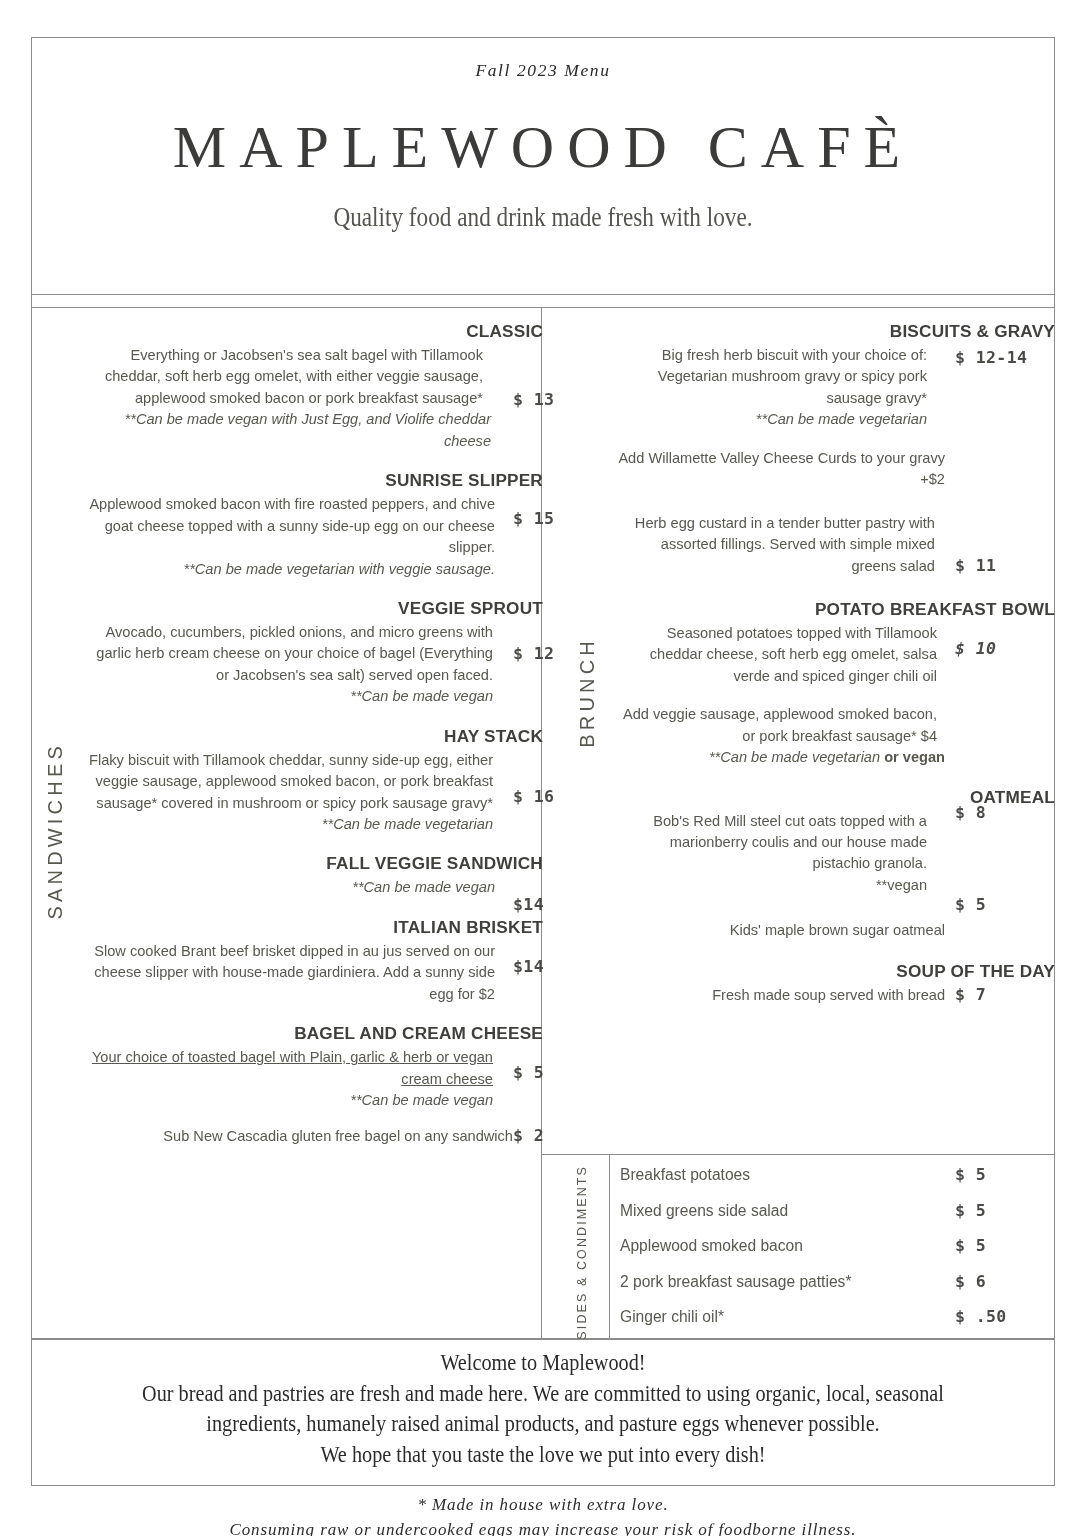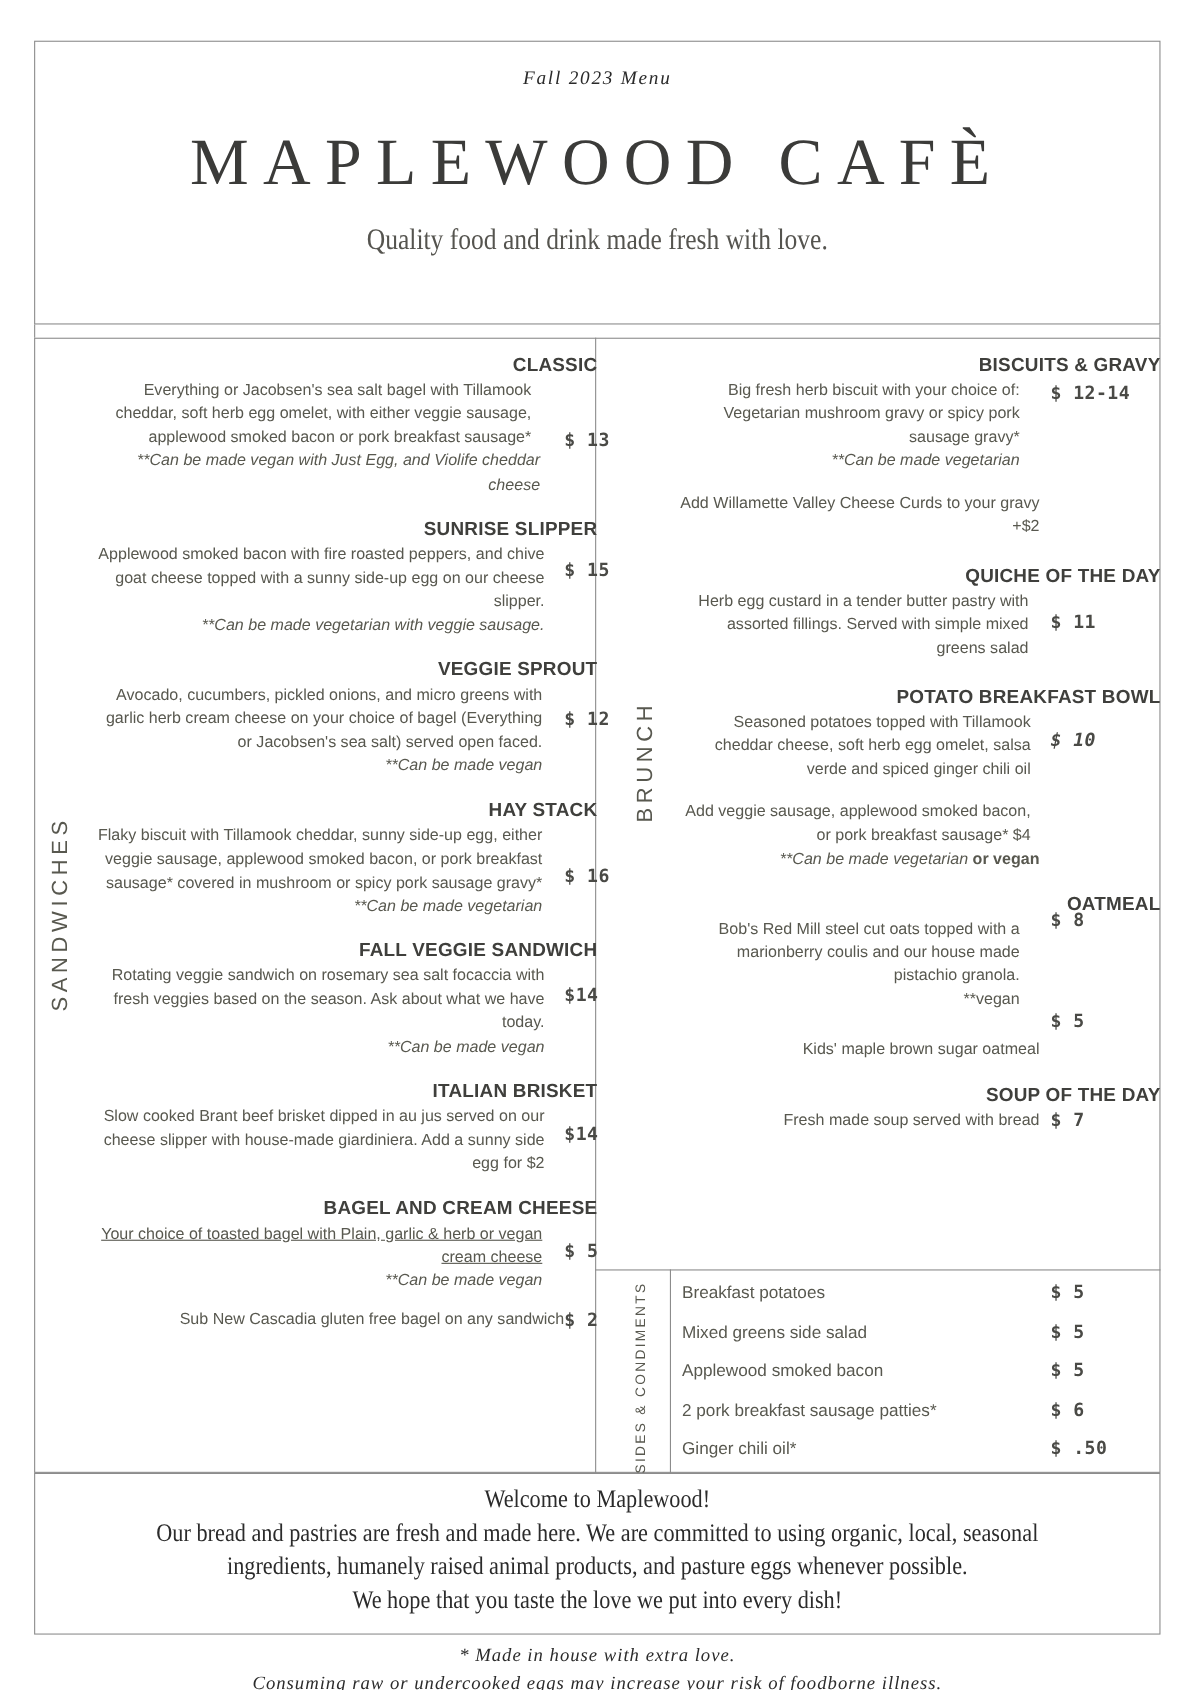--- a/index.html
+++ b/index.html
@@ -294,21 +294,20 @@
         <div class="item-name">HAY STACK</div>
         <div class="item-desc" style="width:410px;">Flaky biscuit with Tillamook cheddar, sunny side-up egg, either veggie sausage, applewood smoked bacon, or pork breakfast sausage* covered in mushroom or spicy pork sausage gravy*</div>
         <div class="item-note" style="width:410px;">**Can be made vegetarian</div>
       </div>
       <div class="price price-l" style="top:61px;">$ 16</div>
     </div>
 
     <div class="item" style="margin-bottom:18px;">
       <div class="item-text">
         <div class="item-name">FALL VEGGIE SANDWICH</div>
-        <div class="item-desc" style="width:412px;">Rotating veggie sandwich on rosemary sea salt focaccia with fresh veggies based on the season.  Ask about what we have today.</div>
         <div class="item-note" style="width:412px;">**Can be made vegan</div>
       </div>
       <div class="price price-l" style="top:42px;">$14</div>
     </div>
 
     <div class="item" style="margin-bottom:18px;">
       <div class="item-text">
         <div class="item-name">ITALIAN BRISKET</div>
         <div class="item-desc" style="width:412px;">Slow cooked Brant beef brisket dipped in au jus served on our cheese slipper with house-made giardiniera. Add a sunny side egg for $2</div>
       </div>
@@ -340,21 +339,20 @@
         <div class="item-name">BISCUITS &amp; GRAVY</div>
         <div class="item-desc" style="width:312px;">Big fresh herb biscuit with your choice of: Vegetarian mushroom gravy or spicy pork sausage gravy*</div>
         <div class="item-note" style="width:312px;">**Can be made vegetarian</div>
         <div class="item-extra" style="width:330px;">Add Willamette Valley Cheese Curds to your gravy +$2</div>
       </div>
       <div class="price price-r" style="top:27px;">$ 12-14</div>
     </div>
 
     <div class="item" style="margin-bottom:22px;">
       <div class="item-text">
-        <div class="item-name">QUICHE OF THE DAY</div>
         <div class="item-desc" style="width:320px;">Herb egg custard in a tender butter pastry with assorted fillings. Served with simple mixed greens salad</div>
       </div>
       <div class="price price-r" style="top:43px;">$ 11</div>
     </div>
 
     <div class="item" style="margin-bottom:18px;">
       <div class="item-text">
         <div class="item-name">POTATO BREAKFAST BOWL</div>
         <div class="item-desc" style="width:322px;">Seasoned potatoes topped with Tillamook cheddar cheese, soft herb egg omelet, salsa verde and spiced ginger chili oil</div>
         <div class="item-extra" style="width:322px;">Add veggie sausage, applewood smoked bacon, or pork breakfast sausage* $4</div>

